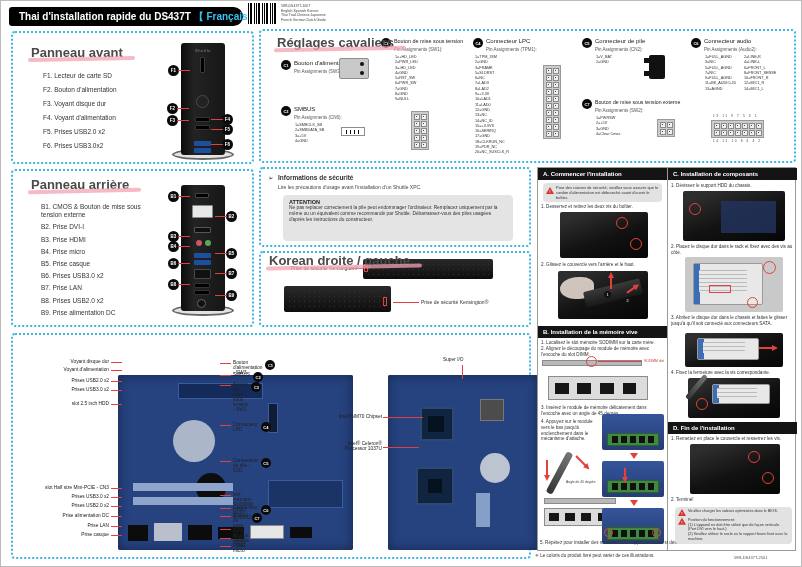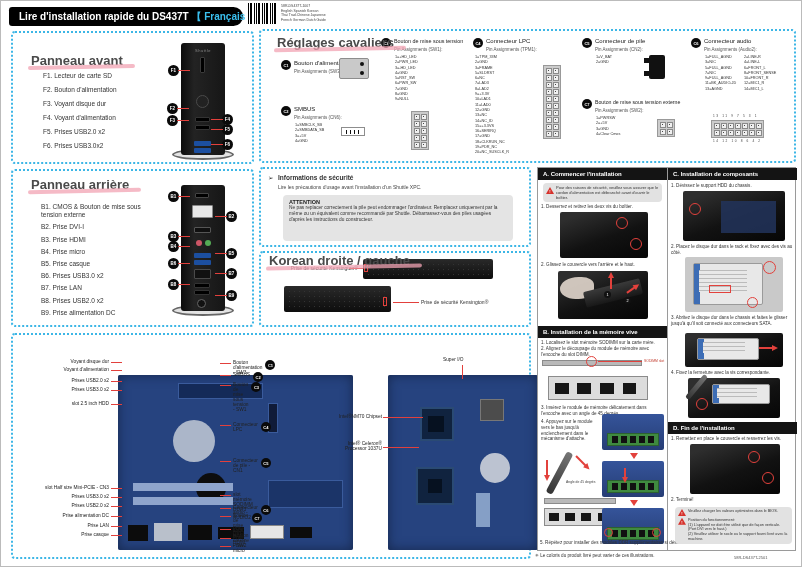--- a/index.html
+++ b/index.html
@@ -128,31 +128,31 @@
 .marker{position:absolute;width:7px;height:7px;border-radius:50%;background:#111;color:#fff;font-size:3.8px;display:flex;align-items:center;justify-content:center;z-index:2}
 .footnote{position:absolute;font-size:4.6px;color:#333}
 .docnum{position:absolute;font-size:4px;color:#555}
 .chip{position:absolute}
 </style>
 </head>
 <body>
 
 <div class="page">
 
-  <div class="titlebar"><span>Lire d'installation rapide du DS437T </span><span class="lang">【 Français 】</span></div>
+  <div class="titlebar"><span>Thai d'installation rapide du DS437T </span><span class="lang">【 Français 】</span></div>
   <div class="barcode"></div>
   <div class="btext">
       <div class="bl">58R-DS437T-1007</div>
       <div class="bl">English Spanish Korean</div>
       <div class="bl">Thai Trad.Chinese Japanese</div>
       <div class="bl">French German Dutch Guide</div>
     </div>
 
   <section class="box" style="left:10px;top:30px;width:243px;height:133px">
-    <h2 class="sec-title" style="left:18px;top:20px"><i></i><span>Panneau avant</span></h2>
+    <h2 class="sec-title" style="left:18px;top:12px"><i></i><span>Panneau avant</span></h2>
     <ul class="itemlist" style="left:30px;top:36px">
         <li style="line-height:14px">F1. Lecteur de carte SD</li>
         <li style="line-height:14px">F2. Bouton d'alimentation</li>
         <li style="line-height:14px">F3. Voyant disque dur</li>
         <li style="line-height:14px">F4. Voyant d'alimentation</li>
         <li style="line-height:14px">F5. Prises USB2.0 x2</li>
         <li style="line-height:14px">F6. Prises USB3.0x2</li>
       </ul>
     <div class="tower" style="left:168px;top:10px;height:112px">
       <div class="brand">Shuttle</div>

